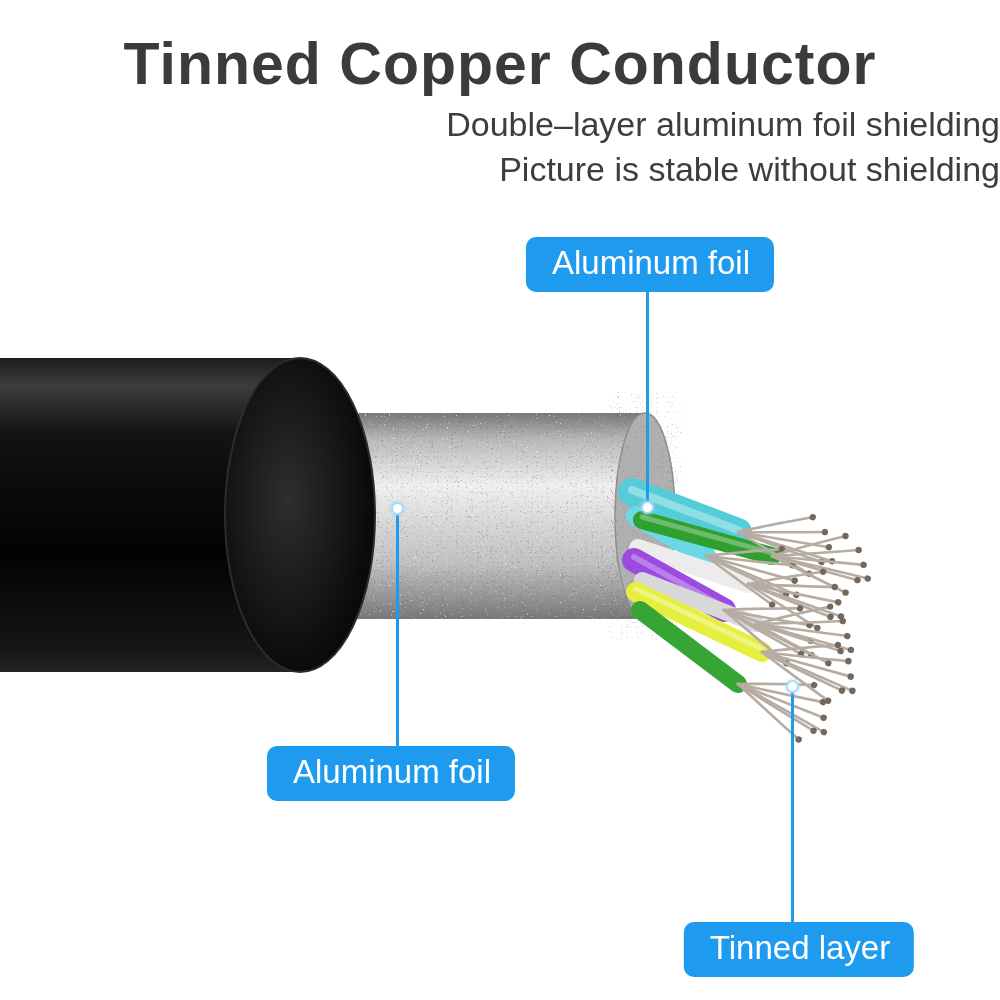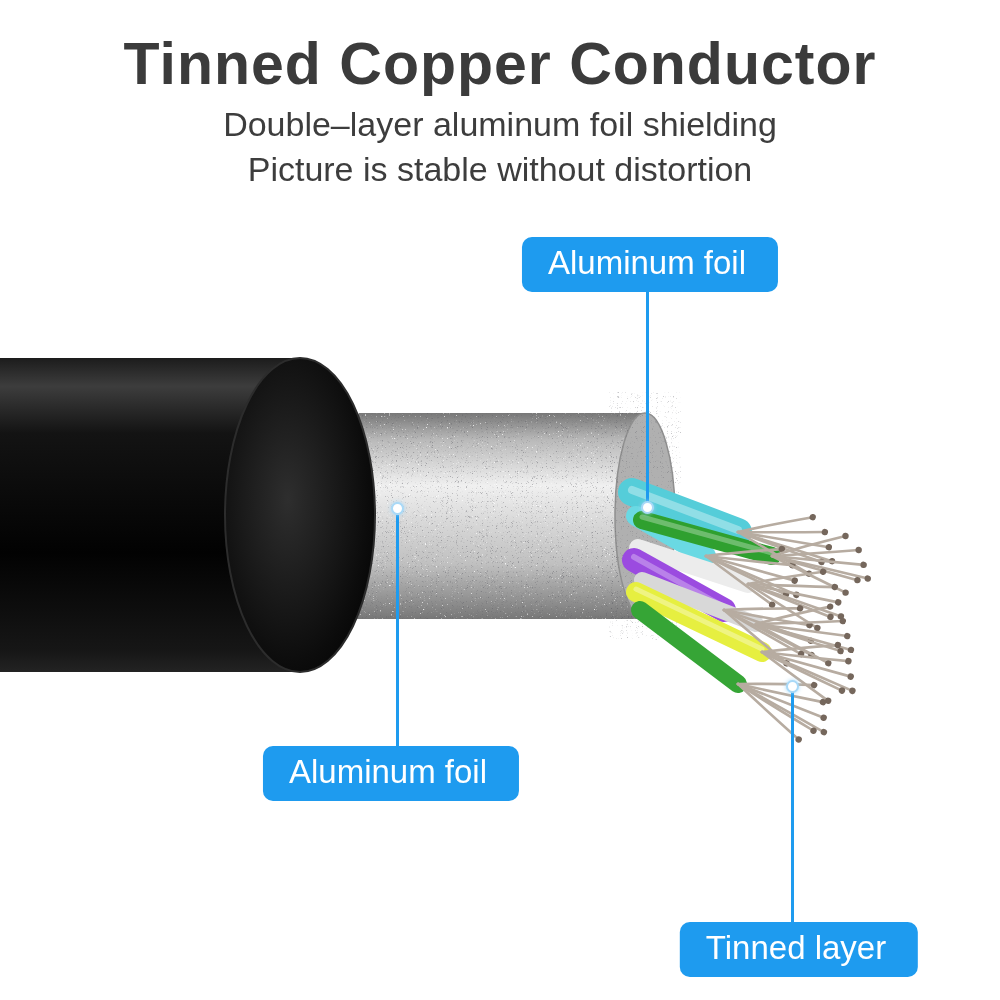--- a/index.html
+++ b/index.html
@@ -24,30 +24,31 @@
   .subtitle {
     position: absolute;
     top: 102px; left: 0; right: 0;
     text-align: center;
     color: #3d3d3d;
   }
   .subtitle .sub-line {
     font-size: 34px;
     font-weight: 400;
     line-height: 1.32;
+    text-align: right;
   }
   svg.cable { position: absolute; left: 0; top: 0; }
   .callout {
     position: absolute;
     transform: translateX(-50%);
     background: var(--accent);
     color: #ffffff;
     font-size: 33px;
     font-weight: 500;
-    padding: 7px 32px 10px 26px;
+    padding: 7px 24px 10px 26px;
     border-radius: 10px;
     white-space: nowrap;
     z-index: 4;
   }
   .leader {
     position: absolute;
     width: 3px;
     background: var(--accent);
     z-index: 3;
   }
@@ -72,21 +73,21 @@
 </style>
 </head>
 <body>
 
 <div class="stage">
 
   <h1 class="title">Tinned Copper Conductor</h1>
 
   <div class="subtitle">
     <div class="sub-line">Double–layer aluminum foil shielding</div>
-    <div class="sub-line">Picture is stable without distortion</div>
+    <div class="sub-line">Picture is stable without shielding</div>
   </div>
 
   <svg class="cable" width="1000" height="1000" viewBox="0 0 1000 1000">
     <defs>
       <linearGradient id="jacketGrad" x1="0" y1="0" x2="0" y2="1">
         <stop offset="0" stop-color="#1c1c1c"></stop>
         <stop offset="0.09" stop-color="#3d3d3d"></stop>
         <stop offset="0.24" stop-color="#131313"></stop>
         <stop offset="0.62" stop-color="#020202"></stop>
         <stop offset="0.93" stop-color="#161616"></stop>

